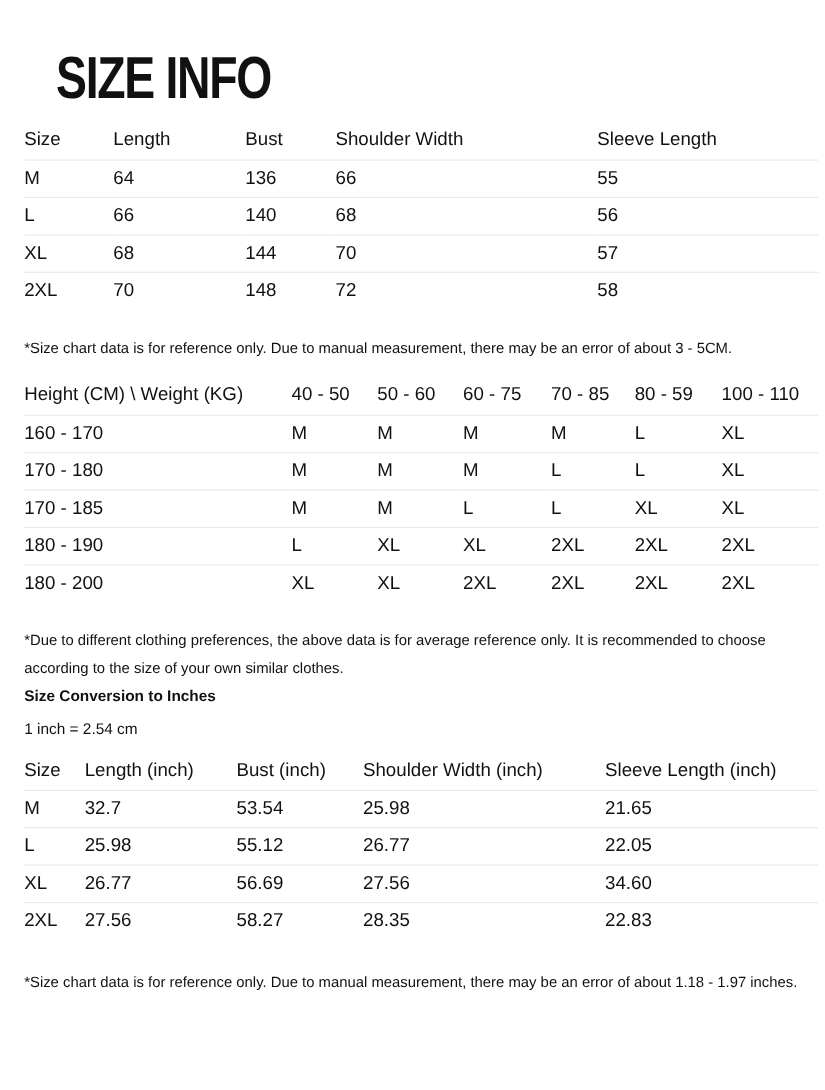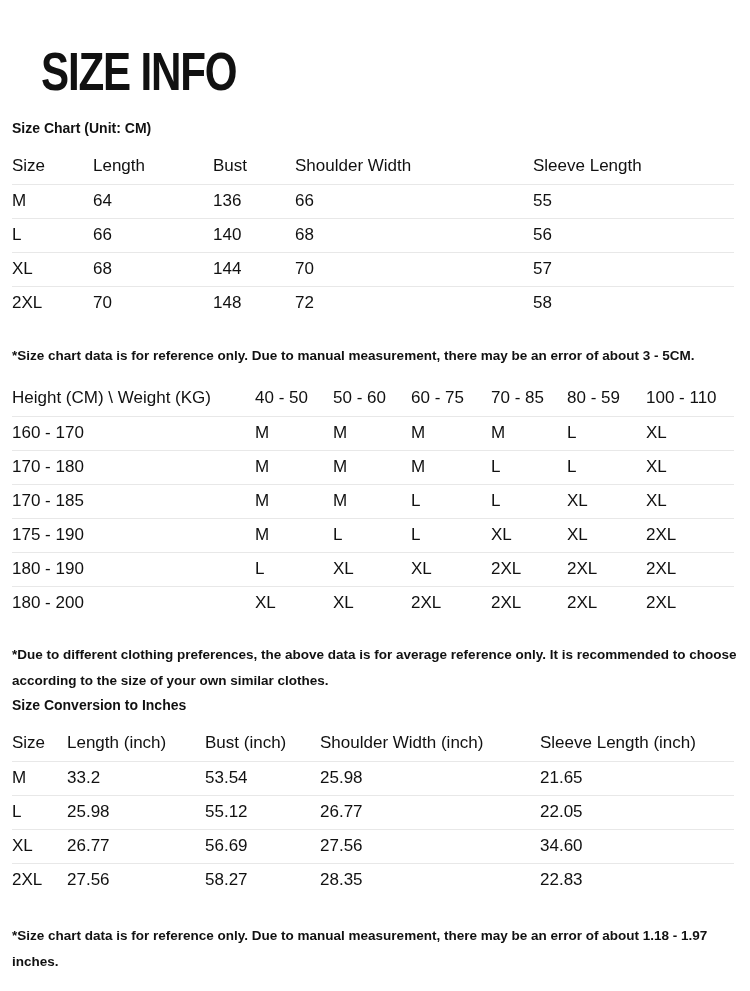--- a/index.html
+++ b/index.html
@@ -6,21 +6,21 @@
   html, body { background: #ffffff; }
   body {
     font-family: "Liberation Sans", "DejaVu Sans", sans-serif;
     color: #111111;
     -webkit-font-smoothing: antialiased;
   }
   .page {
     width: 750px;
     height: 991px;
     background: #ffffff;
-    padding: 0 12px;
+    padding: 0 22px;
     overflow: hidden;
   }
   
   .page-title {
     font-size: 54px;
     font-weight: bold;
     line-height: 1;
     letter-spacing: -1.5px;
     margin: 44px 0 0 29px;
     transform: scaleX(0.78);
@@ -38,21 +38,21 @@
   .heading-conversion      { margin-top: 3px; }
   .inch-line {
     font-size: 14px;
     font-weight: normal;
     line-height: 17px;
     margin-top: 13px;
   }
   
   .note {
     font-size: 13.5px;
-    font-weight: bold;
+    font-weight: normal;
     line-height: 26px;
     margin-top: 0;
   }
   .note-1 { margin-top: 23px; }
   .note-2 { margin-top: 22px; }
   .note-3 { margin-top: 26px; }
   
   table {
     border-collapse: collapse;
     table-layout: fixed;
@@ -73,21 +73,20 @@
   tbody tr { border-bottom: 1px solid #e8e8e8; }
   tbody tr:last-child { border-bottom: none; }
 </style>
 </head>
 <body>
 
 <div class="page">
 
   <div class="page-title">SIZE INFO</div>
 
-  <div class="section-heading heading-size-chart">Size Chart (Unit: CM)</div>
 
   <table>
     <colgroup>
       <col style="width:81px">
       <col style="width:120px">
       <col style="width:82px">
       <col style="width:238px">
       <col>
     </colgroup>
     <thead>
@@ -177,29 +176,20 @@
         <tr>
           <td>170 - 185</td>
           <td>M</td>
           <td>M</td>
           <td>L</td>
           <td>L</td>
           <td>XL</td>
           <td>XL</td>
         </tr>
         <tr>
-          <td>175 - 190</td>
-          <td>M</td>
-          <td>L</td>
-          <td>L</td>
-          <td>XL</td>
-          <td>XL</td>
-          <td>2XL</td>
-        </tr>
-        <tr>
           <td>180 - 190</td>
           <td>L</td>
           <td>XL</td>
           <td>XL</td>
           <td>2XL</td>
           <td>2XL</td>
           <td>2XL</td>
         </tr>
         <tr>
           <td>180 - 200</td>
@@ -210,20 +200,21 @@
           <td>2XL</td>
           <td>2XL</td>
         </tr>
       </tbody>
   </table>
 
   <div class="note note-2">*Due to different clothing preferences, the above data is for average reference only. It is recommended to choose according to the size of your own similar clothes.</div>
 
   <div class="section-heading heading-conversion">Size Conversion to Inches</div>
 
+  <div class="inch-line">1 inch = 2.54 cm</div>
 
   <table>
     <colgroup>
       <col style="width:55px">
       <col style="width:138px">
       <col style="width:115px">
       <col style="width:220px">
       <col>
     </colgroup>
     <thead>
@@ -231,21 +222,21 @@
           <th>Size</th>
           <th>Length (inch)</th>
           <th>Bust (inch)</th>
           <th>Shoulder Width (inch)</th>
           <th>Sleeve Length (inch)</th>
         </tr>
       </thead>
     <tbody>
         <tr>
           <td>M</td>
-          <td>33.2</td>
+          <td>32.7</td>
           <td>53.54</td>
           <td>25.98</td>
           <td>21.65</td>
         </tr>
         <tr>
           <td>L</td>
           <td>25.98</td>
           <td>55.12</td>
           <td>26.77</td>
           <td>22.05</td>

